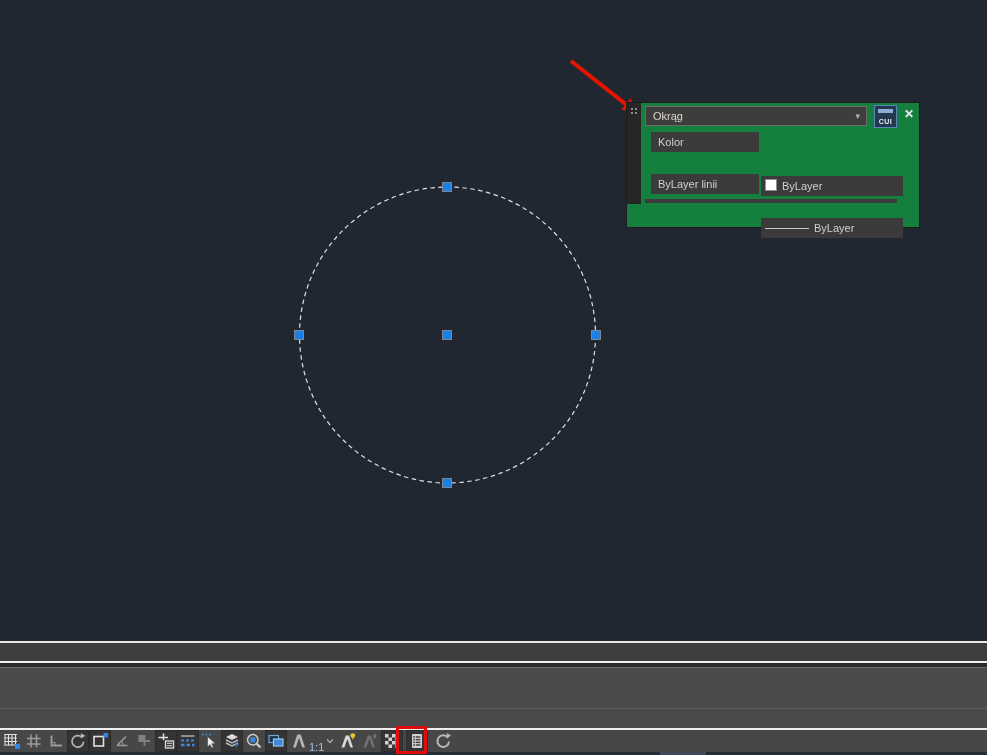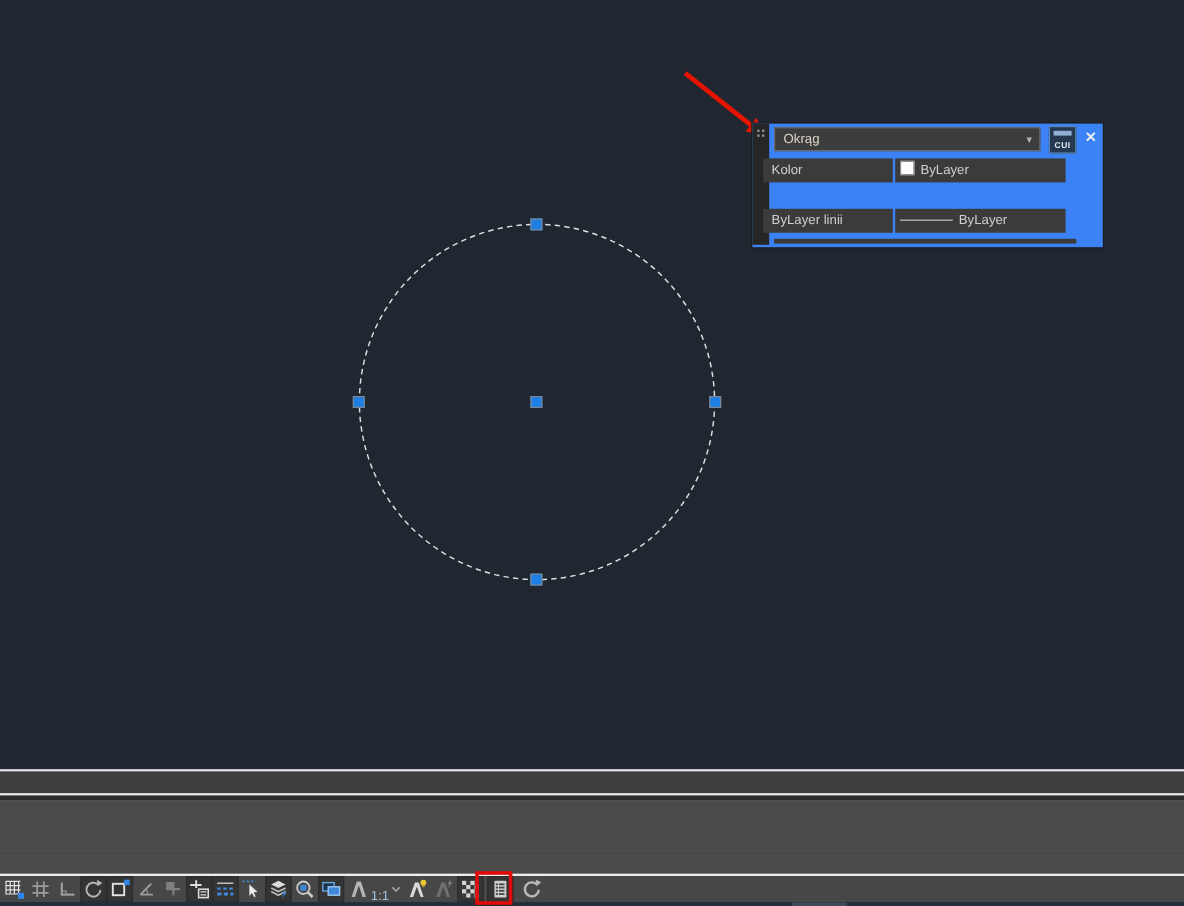--- a/index.html
+++ b/index.html
@@ -12,22 +12,22 @@
   .abs{position:absolute;}
 
   
   .grip{
     position:absolute;width:10px;height:10px;box-sizing:border-box;
     background:#1b7fe6;border:1px solid #7d8794;
   }
 
   
   .qp-panel{
-    position:absolute;left:627px;top:103px;width:292px;height:103px;
-    background:#3b82f6;box-shadow:0 0 0 1px #1d1d1d;
+    position:absolute;left:627px;top:103px;width:292px;height:124px;
+    background:#15803d;box-shadow:0 0 0 1px #1d1d1d;
   }
   .qp-grab{
     position:absolute;left:0;top:0;width:14px;height:101px;background:#262626;
   }
   .qp-grab .dot{position:absolute;width:2px;height:2px;background:#8f8f8f;}
   .qp-dropdown{
     position:absolute;left:18px;top:3px;width:222px;height:20px;box-sizing:border-box;
     background:#3d3d3d;border:1px solid #6a6a6a;color:#ddd6ca;
     font-size:11px;line-height:18px;padding-left:7px;cursor:default;
   }
@@ -41,28 +41,28 @@
   .qp-cui .titlebar{position:absolute;left:3px;top:3px;width:15px;height:4px;background:#8fb0d4;}
   .qp-cui .cui-label{
     position:absolute;left:0;right:0;bottom:2px;color:#e8eef5;font-size:7px;font-weight:bold;
     letter-spacing:0.5px;
   }
   .qp-close{
     position:absolute;left:274px;top:3px;width:16px;height:16px;color:#ececec;
     font-size:12px;font-weight:bold;text-align:center;line-height:16px;cursor:pointer;
   }
   .qp-row{
-    position:absolute;left:9px;height:20px;width:252px;
+    position:absolute;left:24px;height:20px;width:252px;
   }
   .qp-cell{
     position:absolute;top:0;height:20px;background:#3b3b3b;color:#cfcfcf;
     font-size:11px;line-height:20px;box-sizing:border-box;
   }
   .qp-label{left:0;width:108px;padding-left:7px;}
-  .qp-value{left:110px;width:142px;padding-left:4px;}
+  .qp-value{left:110px;width:142px;padding-left:4px;margin-top:44px;}
   .swatch{
     display:inline-block;width:10px;height:10px;background:#ffffff;border:1px solid #8f8f8f;
     vertical-align:-1px;margin-right:5px;
   }
   .ltline{
     display:inline-block;width:44px;height:0;border-top:1px solid #c4c4c4;
     vertical-align:3px;margin-right:5px;
   }
   .qp-strip{position:absolute;left:18px;top:96px;width:252px;height:4px;background:#3b3b3b;}
 

